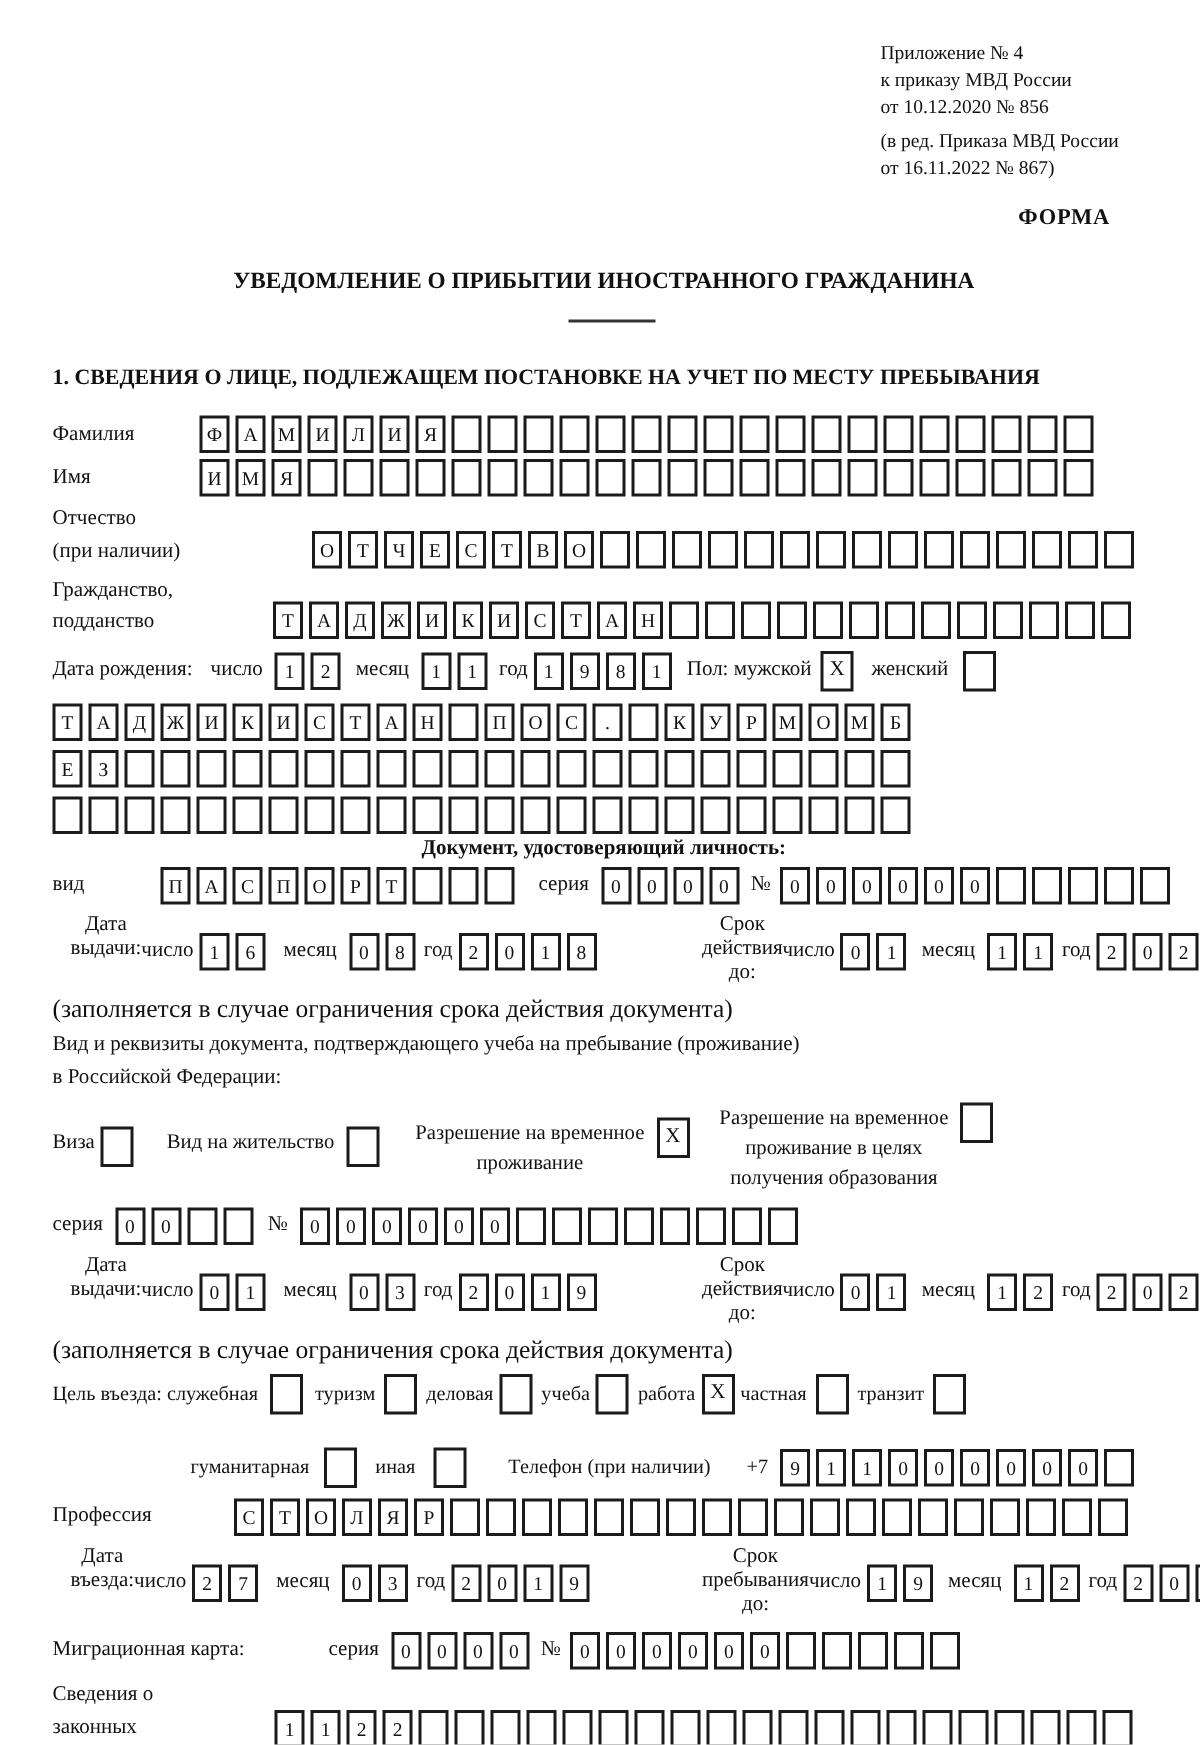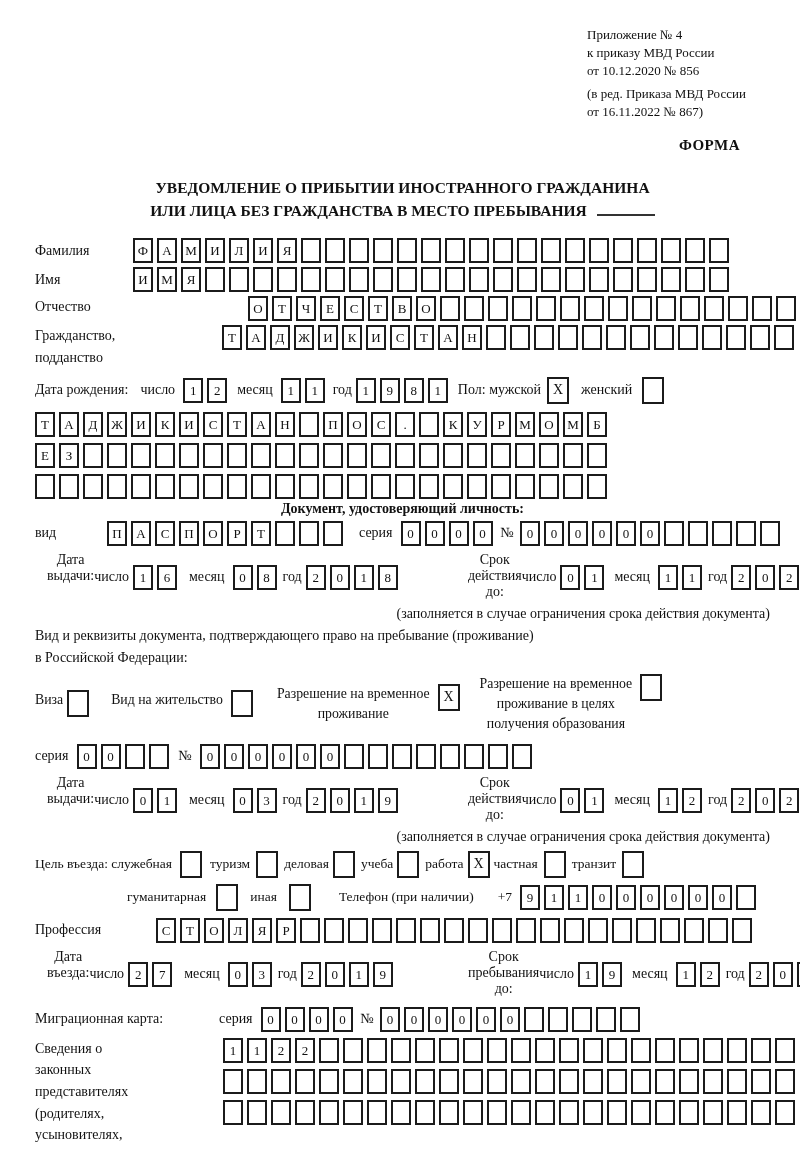--- a/index.html
+++ b/index.html
@@ -11,21 +11,21 @@
   .top-note{margin-left:552px;font-size:13px;line-height:1.38;}
   .top-note .grp2{margin-top:5px;}
   .forma{font-weight:bold;font-size:15px;text-align:right;margin:16px 30px 0 0;letter-spacing:.5px;}
 
   .title{margin-top:22px;text-align:center;font-weight:bold;font-size:15.5px;line-height:1.5;}
   .blank-line{display:inline-block;width:58px;border-bottom:2px solid #333;margin-left:10px;vertical-align:baseline;}
   .sect{margin-top:22px;font-weight:bold;font-size:14.6px;}
 
   
   .row{display:flex;align-items:center;margin-top:4px;}
-  .row.top{align-items:flex-start;gap:40px;}
+  .row.top{align-items:flex-end;}
   .lbl{font-size:14px;flex:0 0 auto;}
   .sm{font-size:13.5px;}
   .cells{display:inline-flex;gap:4px;flex:0 0 auto;}
   .cell{flex:0 0 auto;width:20px;height:25px;border:2px solid #1b1b1b;box-sizing:border-box;
         display:inline-flex;align-items:center;justify-content:center;
         font-size:13px;line-height:1;background:#fff;}
   .cb{width:22px;height:27px;font-size:14px;}
   .lw98{width:98px;}  .lw173{width:173px;} .lw147{width:147px;}
   .lw170{width:170px;} .lw121{width:121px;} .lw148{width:148px;}
   .ml4{margin-left:4px;} .ml6{margin-left:6px;} .ml8{margin-left:8px;}
@@ -35,21 +35,21 @@
 
   .center-b{font-weight:bold;font-size:14px;text-align:center;margin-top:8px;}
 
   
   .dpair{display:flex;margin-top:6px;}
   .dcol{display:flex;flex-direction:row;}
   .dcol .dhead{font-size:14px;text-align:center;margin-bottom:3px;}
   .dcol.left{width:335px;margin-left:12px;}
   .dcol.right{margin-left:auto;width:300px;margin-right:2px;}
   .drow{display:flex;align-items:center;}
-  .note-r{font-size:14px;text-align:right;margin-top:3px;margin-right:0px;}
+  .note-r{font-size:17px;text-align:left;margin-top:3px;margin-right:0px;}
 
   
   .opts{display:flex;align-items:center;margin-top:8px;}
   .opt{display:flex;align-items:flex-start;}
   .opt .opt-lines{font-size:13.8px;text-align:center;line-height:1.45;}
   .opt .cb{margin-left:8px;}
 </style>
 </head>
 <body>
 
@@ -60,23 +60,24 @@
     <div>к приказу МВД России</div>
     <div>от 10.12.2020 № 856</div>
     <div class="grp2">(в ред. Приказа МВД России</div>
     <div>от 16.11.2022 № 867)</div>
   </div>
 
   <div class="forma">ФОРМА</div>
 
   <div class="title">
     <div>УВЕДОМЛЕНИЕ О ПРИБЫТИИ ИНОСТРАННОГО ГРАЖДАНИНА</div>
-    <div><span>ИЛИ ЛИЦА БЕЗ ГРАЖДАНСТВА В МЕСТО ПРЕБЫВАНИЯ</span><span class="blank-line"></span></div>
-  </div>
-
+    <div><span class="blank-line"></span></div>
+  </div>
+
+  <div class="sect">1. СВЕДЕНИЯ О ЛИЦЕ, ПОДЛЕЖАЩЕМ ПОСТАНОВКЕ НА УЧЕТ ПО МЕСТУ ПРЕБЫВАНИЯ</div>
 
   <div class="row" style="margin-top:16px;">
     <span class="lbl lw98">Фамилия</span>
     <span class="cells">
         <span class="cell">Ф</span>
         <span class="cell">А</span>
         <span class="cell">М</span>
         <span class="cell">И</span>
         <span class="cell">Л</span>
         <span class="cell">И</span>
@@ -129,20 +130,21 @@
         <span class="cell"></span>
         <span class="cell"></span>
         <span class="cell"></span>
         <span class="cell"></span>
       </span>
   </div>
 
   <div class="row top">
     <span class="lbl lw173 lines">
       <div>Отчество</div>
+      <div>(при наличии)</div>
     </span>
     <span class="cells">
         <span class="cell">О</span>
         <span class="cell">Т</span>
         <span class="cell">Ч</span>
         <span class="cell">Е</span>
         <span class="cell">С</span>
         <span class="cell">Т</span>
         <span class="cell">В</span>
         <span class="cell">О</span>
@@ -386,21 +388,21 @@
             <span class="cell">0</span>
             <span class="cell">2</span>
             <span class="cell">5</span>
           </span>
       </div>
     </div>
   </div>
   <div class="note-r">(заполняется в случае ограничения срока действия документа)</div>
 
   <div class="row" style="margin-top:6px;">
-    <span class="lbl">Вид и реквизиты документа, подтверждающего право на пребывание (проживание)</span>
+    <span class="lbl">Вид и реквизиты документа, подтверждающего учеба на пребывание (проживание)</span>
   </div>
   <div class="row" style="margin-top:6px;">
     <span class="lbl">в Российской Федерации:</span>
   </div>
 
   <div class="opts">
     <div class="opt">
       <span class="opt-lines">Виза</span>
       <span class="cell cb" style="margin-left:4px;"></span>
     </div>
@@ -510,21 +512,21 @@
     <span class="lbl sm ml6">учеба</span>
     <span class="cell cb ml4"></span>
     <span class="lbl sm ml6">работа</span>
     <span class="cell cb ml4">X</span>
     <span class="lbl sm ml4">частная</span>
     <span class="cell cb ml6"></span>
     <span class="lbl sm ml6">транзит</span>
     <span class="cell cb ml6"></span>
   </div>
 
-  <div class="row" style="margin-top:6px;">
+  <div class="row" style="margin-top:22px;">
     <span class="lbl sm" style="margin-left:92px;">гуманитарная</span>
     <span class="cell cb ml10"></span>
     <span class="lbl sm ml12">иная</span>
     <span class="cell cb ml12"></span>
     <span class="lbl sm" style="margin-left:28px;">Телефон (при наличии)</span>
     <span class="lbl sm" style="margin-left:24px;">+7</span>
     <span class="cells ml8">
         <span class="cell">9</span>
         <span class="cell">1</span>
         <span class="cell">1</span>

